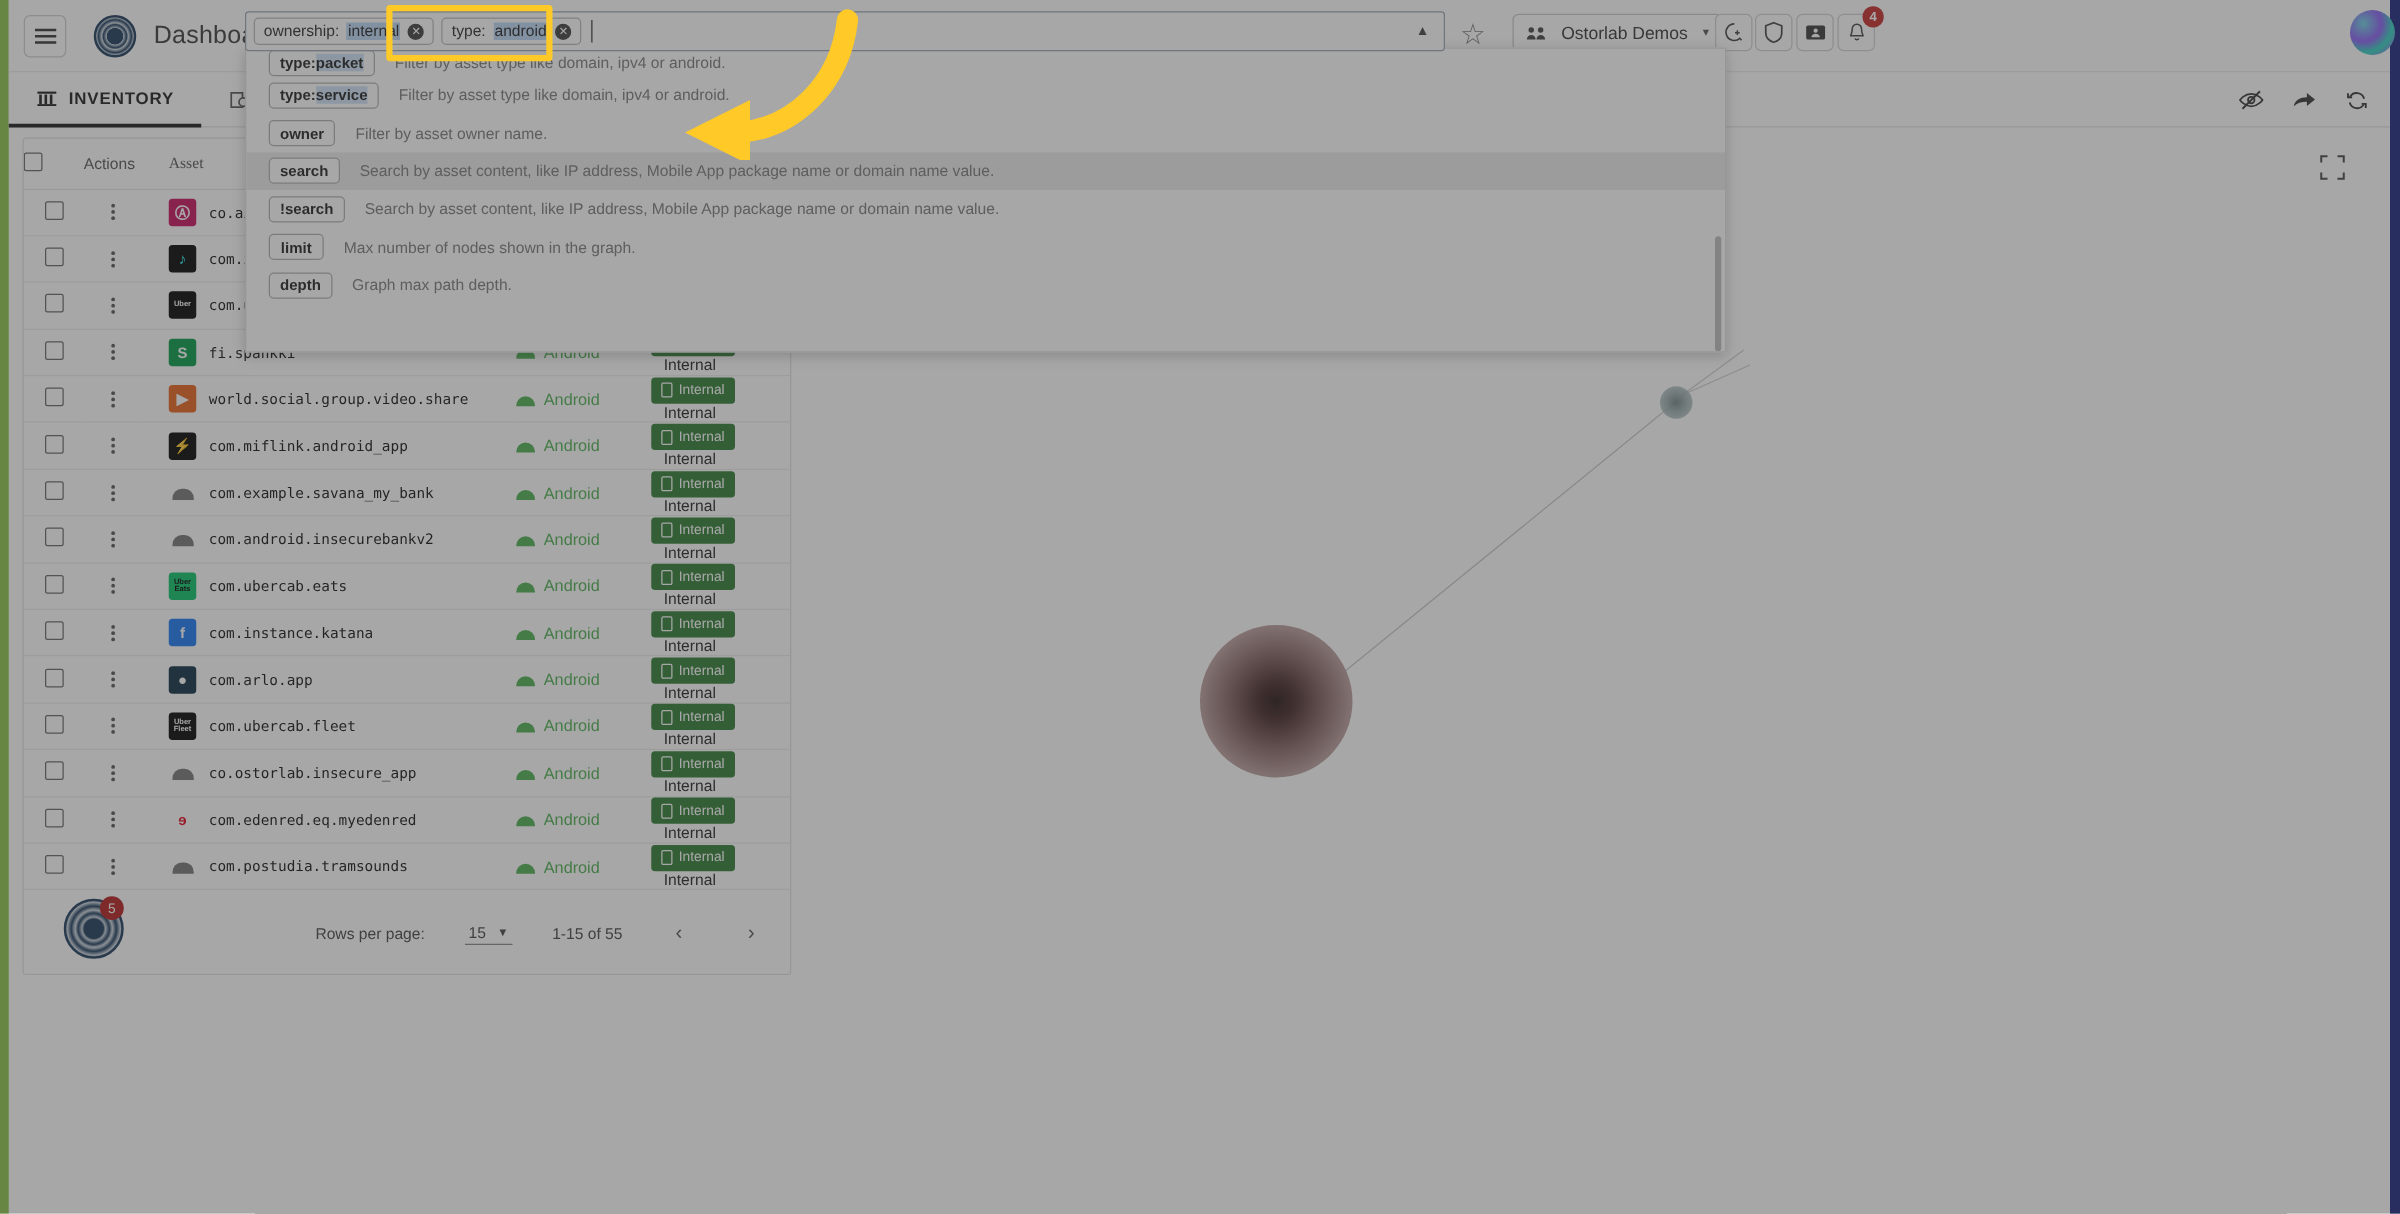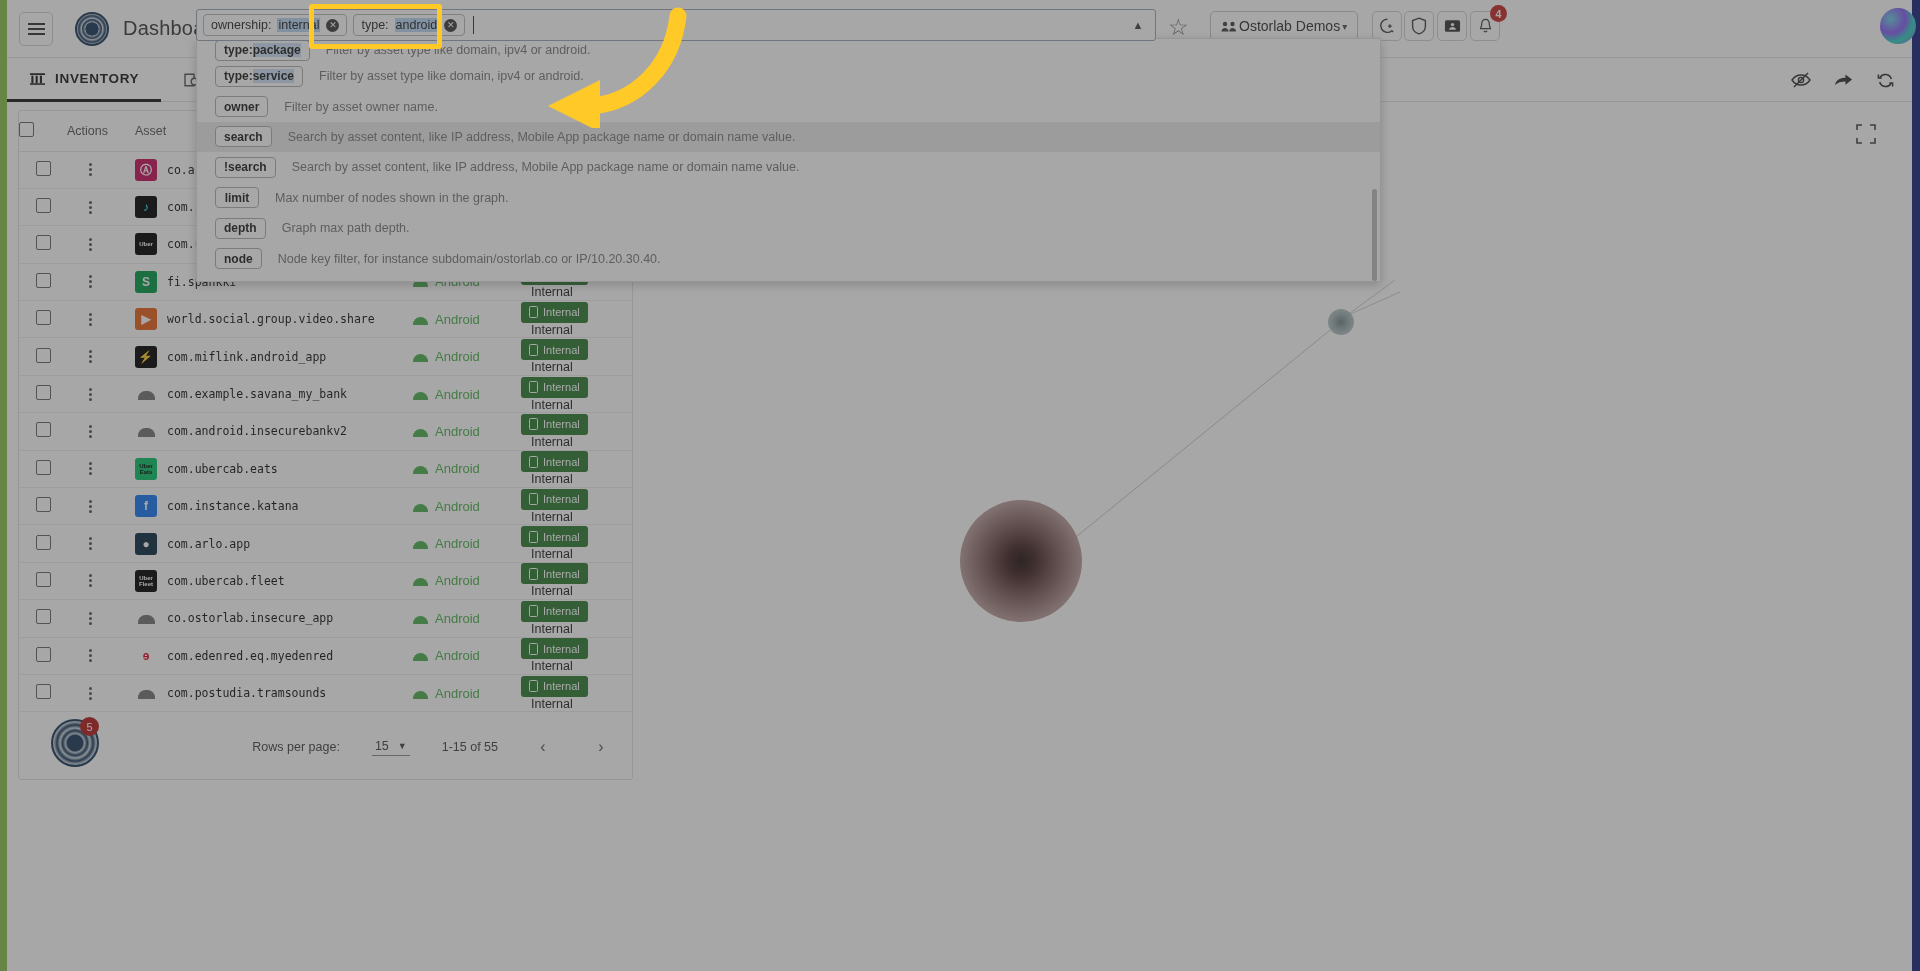--- a/index.html
+++ b/index.html
@@ -68,21 +68,21 @@
   .collapse-arrow {
     margin-left:auto; width:22px; height:22px; display:flex; align-items:center;
     justify-content:center; color:#444; font-size:11px; cursor:pointer;
   }
 
   .star-icon { position:absolute; left:1168px; top:14px; font-size:23px; color:#777; cursor:pointer; }
 
   .org-select {
     position:absolute; left:1210px; top:11px; height:30px; padding:0 10px;
     border:1px solid #c8c8c8; border-radius:5px; background:#fff;
-    display:flex; align-items:center; gap:2px; font-size:14px; color:#333; cursor:pointer;
+    display:flex; align-items:center; gap:12px; font-size:14px; color:#333; cursor:pointer;
   }
   .ico-btn {
     position:absolute; top:11px; width:30px; height:30px; border:1px solid #d2d2d2;
     border-radius:5px; background:#fff; display:flex; align-items:center; justify-content:center;
     cursor:pointer;
   }
   .badge-count {
     position:absolute; top:-7px; right:-8px; width:17px; height:17px; border-radius:50%;
     background:#c62828; color:#fff; font-size:10.5px; display:flex; align-items:center;
     justify-content:center; font-weight:bold;
@@ -338,21 +338,21 @@
       </svg>
     </div>
   </div>
 
   <div class="panel">
     <table class="assets">
       <thead>
         <tr>
           <th class="c-check"><span class="cb"></span></th>
           <th class="c-act"><span>Actions</span></th>
-          <th class="c-asset"><span style="padding-left:22px;display:inline-block;">Asset</span></th>
+          <th class="c-asset"><span style="padding-left:22px;display:inline-block;font-family:Liberation Serif, serif;">Asset</span></th>
           <th class="c-type"></th>
           <th class="c-own"></th>
         </tr>
       </thead>
       <tbody id="tbody">
           <tr>
             <td class="c-check" style="text-align: center;"><span class="cb"></span></td>
             <td class="c-act"><span class="kebab"><i></i><i></i><i></i></span></td>
             <td class="c-asset">
               <div class="asset-cell">
@@ -725,21 +725,21 @@
       <line x1="706" y1="206" x2="755" y2="170" stroke="#cfcfcf" stroke-width="1"></line>
       <line x1="706" y1="206" x2="760" y2="182" stroke="#cfcfcf" stroke-width="1"></line>
     </svg>
     <div class="node-big"></div>
     <div class="node-small"></div>
   </div>
 
   <div class="dropdown">
     <div id="ddlist">
         <div class="dd-row" style="height: 22px;">
-          <span class="dd-key">type:<span class="val">package</span></span>
+          <span class="dd-key">type:<span class="val">packet</span></span>
           <span class="dd-desc">Filter by asset type like domain, ipv4 or android.</span>
         </div>
         <div class="dd-row">
           <span class="dd-key">type:<span class="val">service</span></span>
           <span class="dd-desc">Filter by asset type like domain, ipv4 or android.</span>
         </div>
         <div class="dd-row">
           <span class="dd-key">owner</span>
           <span class="dd-desc">Filter by asset owner name.</span>
         </div>
@@ -752,24 +752,20 @@
           <span class="dd-desc">Search by asset content, like IP address, Mobile App package name or domain name value.</span>
         </div>
         <div class="dd-row">
           <span class="dd-key">limit</span>
           <span class="dd-desc">Max number of nodes shown in the graph.</span>
         </div>
         <div class="dd-row">
           <span class="dd-key">depth</span>
           <span class="dd-desc">Graph max path depth.</span>
         </div>
-        <div class="dd-row">
-          <span class="dd-key">node</span>
-          <span class="dd-desc">Node key filter, for instance subdomain/ostorlab.co or IP/10.20.30.40.</span>
-        </div>
       </div>
     <div class="dd-scroll"></div>
   </div>
 
   <div class="scrim"></div>
 
   <div class="hl-box"></div>
   <svg class="arrow-svg" width="260" height="130" viewBox="0 0 260 130">
     <path d="M238 18 C 232 70, 195 104, 152 108" stroke="#FFC928" stroke-width="17" fill="none" stroke-linecap="round"></path>
     <path d="M108 108 L 160 82 L 160 134 Z" fill="#FFC928"></path>

